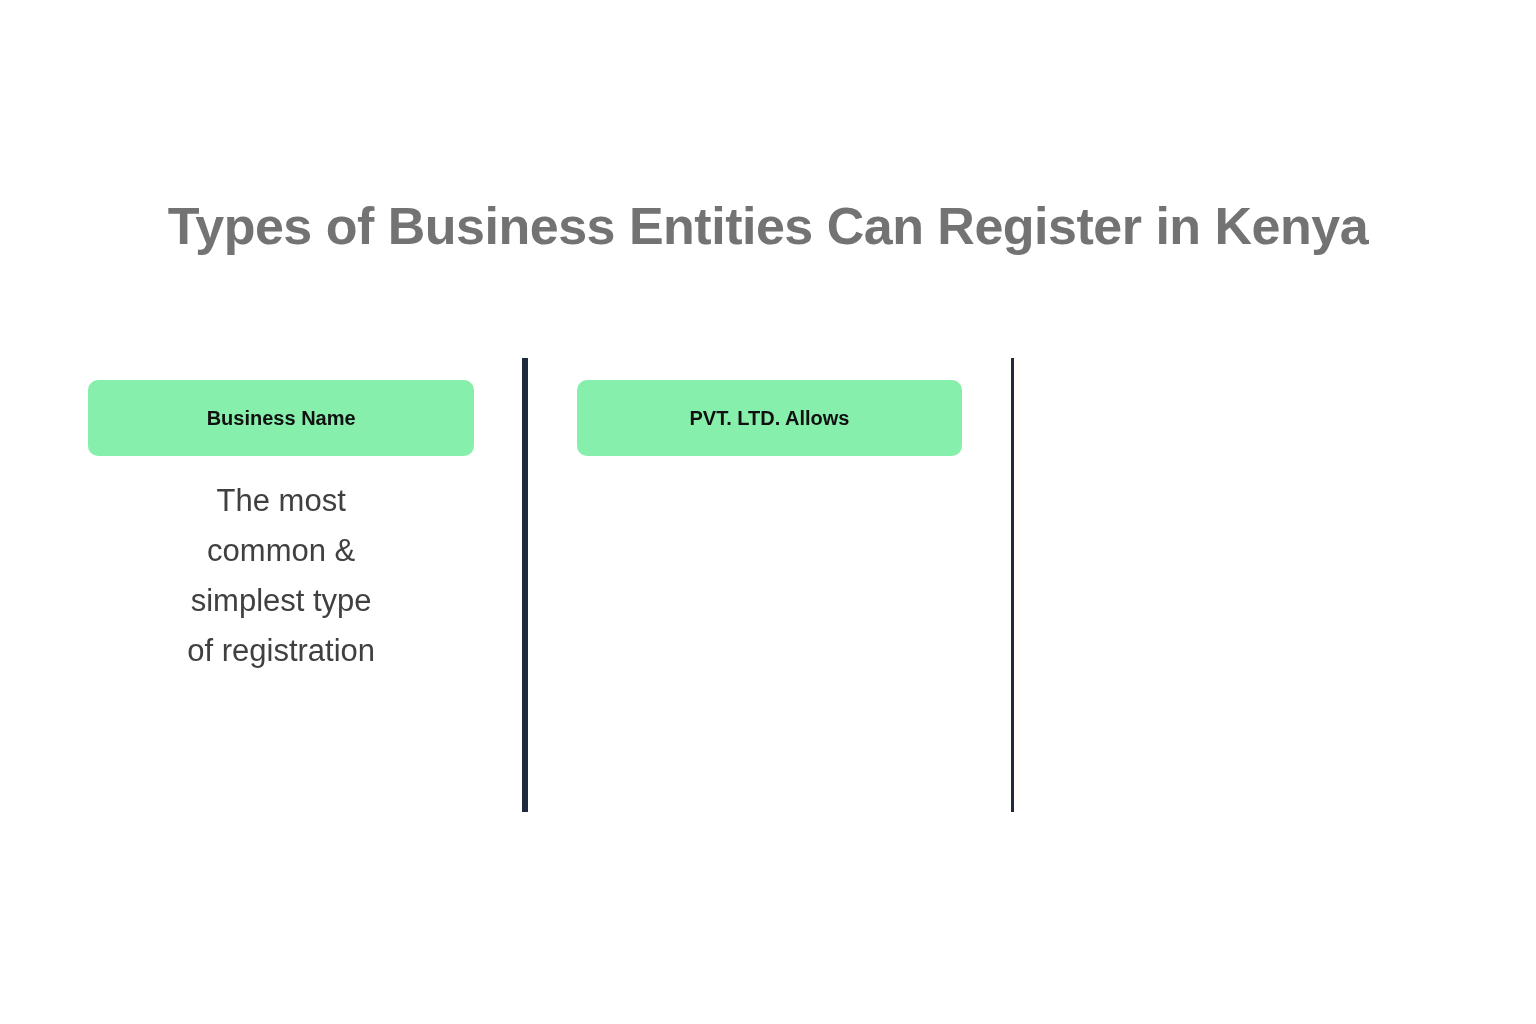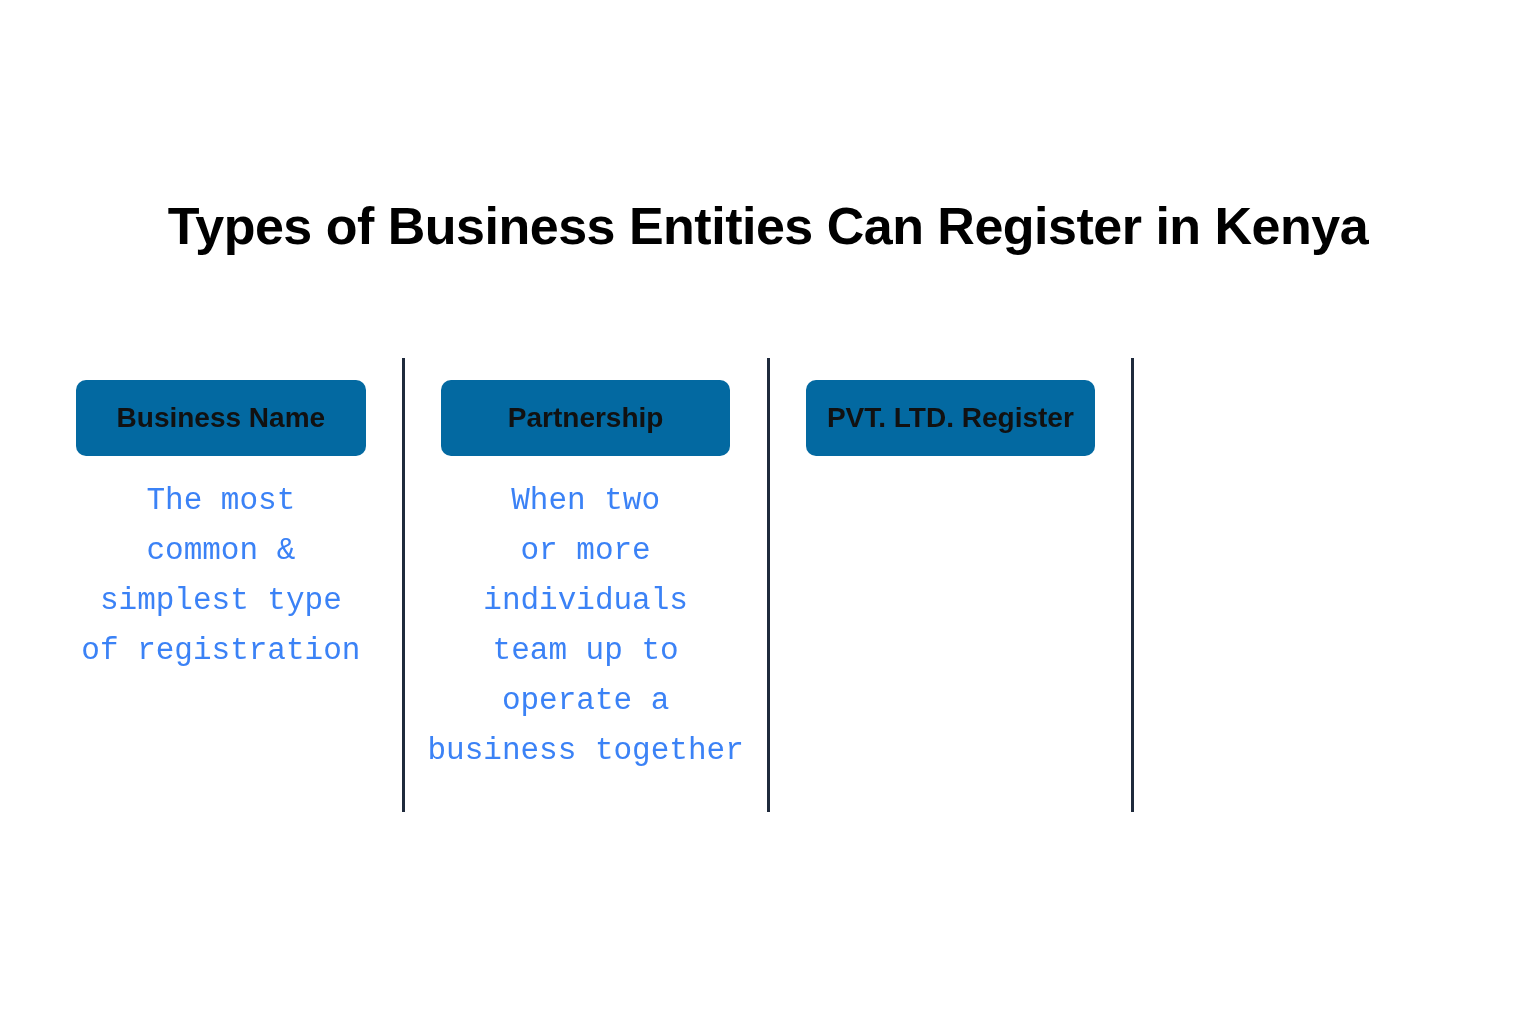--- a/index.html
+++ b/index.html
@@ -17,21 +17,21 @@
   }
   .page-title {
     position: absolute;
     top: 196px;
     left: 0;
     width: 100%;
     text-align: center;
     font-size: 52px;
     font-weight: 800;
     letter-spacing: -0.5px;
-    color: #000000;
+    color: #737373;
     margin: 0;
   }
   .board {
     position: absolute;
     left: 40px;
     top: 358px;
     width: 1456px;
     height: 454px;
     display: flex;
     flex-direction: row;
@@ -51,36 +51,35 @@
     background: #1f2a3c;
     flex: 0 0 auto;
   }
   .badge {
     width: 80%;
     height: 76px;
     box-sizing: border-box;
     display: flex;
     align-items: center;
     justify-content: center;
-    background: #0369a1;
+    background: #86efac;
     border-radius: 10px;
     color: #111111;
-    font-size: 28px;
+    font-size: 20px;
     font-weight: 700;
     text-align: center;
     padding: 0 10px;
   }
   .description {
     margin-top: 20px;
-    color: #3b82f6;
+    color: #404040;
     font-size: 31px;
     line-height: 50px;
     text-align: center;
     white-space: pre-line;
-    font-family: Liberation Mono, monospace;
   }
 </style>
 </head>
 <body>
 
 <div class="canvas">
 
   <h1 class="page-title">Types of Business Entities Can Register in Kenya</h1>
 
   <div class="board">
@@ -88,34 +87,25 @@
     <div class="column">
       <div class="badge">Business Name</div>
       <div class="description">The most
 common &amp;
 simplest type
 of registration</div>
     </div>
 
     <div class="divider"></div>
 
-    <div class="column">
-      <div class="badge">Partnership</div>
-      <div class="description">When two
-or more
-individuals
-team up to
-operate a
-business together</div>
-    </div>
 
     <div class="divider"></div>
 
     <div class="column">
-      <div class="badge">PVT. LTD. Register</div>
+      <div class="badge">PVT. LTD. Allows</div>
     </div>
 
     <div class="divider"></div>
 
     <div class="column">
     </div>
 
   </div>
 </div>
 

